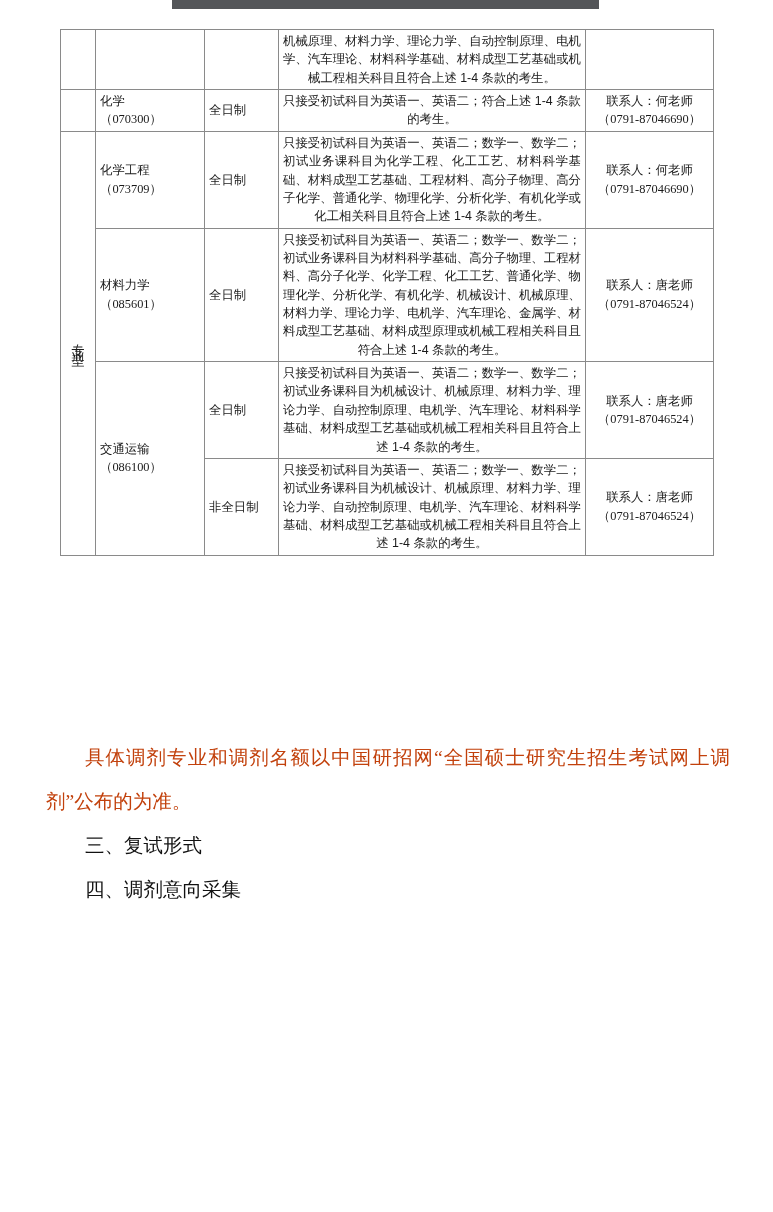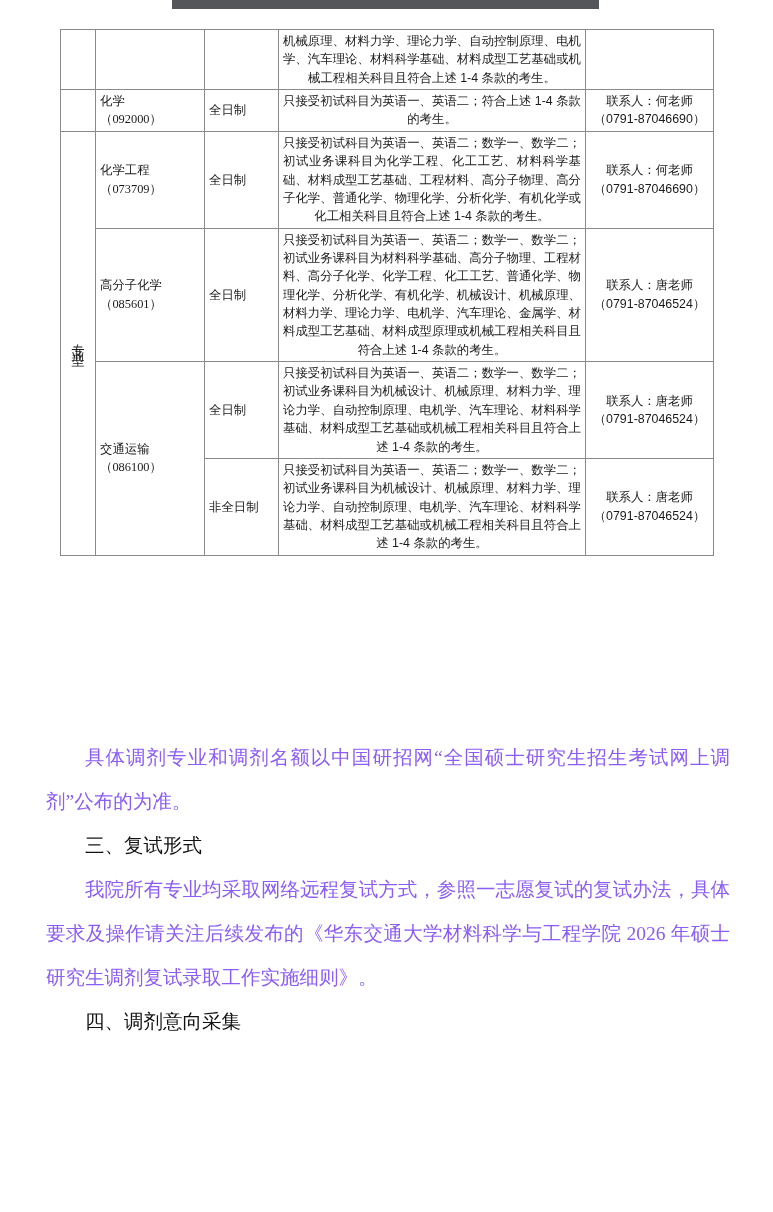--- a/index.html
+++ b/index.html
@@ -89,21 +89,21 @@
   td.req-cell {
     text-align: justify;
     text-align-last: center;
     font-size: 12.6px;
     line-height: 1.52;
     padding: 3px 5px;
     margin-top: 12px;
   }
   td.contact-cell {
     text-align: center;
-    font-family: Liberation Sans, sans-serif;
+    font-family: Liberation Serif, serif;
     font-size: 12.8px;
     line-height: 1.5;
   }
   .contact-name { display: block; }
   .contact-phone { display: block; text-align: center; }
 
   
   .body-text {
     position: absolute;
     left: 46px;
@@ -111,21 +111,21 @@
     width: 684px;
     font-family: "Liberation Serif", "DejaVu Serif", serif;
   }
   p.para {
     margin: 0 0 0 0;
     font-size: 19.5px;
     line-height: 44px;
     text-indent: 39px;
     text-align: justify;
     text-justify: inter-ideograph;
-    color: #8b5cf6;
+    color: #c2410c;
   }
   h3.heading {
     margin: 0;
     font-size: 19.5px;
     line-height: 44px;
     text-indent: 39px;
     font-weight: normal;
     color: #111111;
     font-family: "Liberation Serif", "DejaVu Serif", serif;
   }
@@ -153,21 +153,21 @@
           <td class="major-cell"></td>
           <td class="mode-cell"></td>
           <td class="req-cell">机械原理、材料力学、理论力学、自动控制原理、电机学、汽车理论、材料科学基础、材料成型工艺基础或机械工程相关科目且符合上述 1-4 条款的考生。</td>
           <td class="contact-cell"></td>
         </tr>
 
         <tr>
           <td class="type-cell"></td>
           <td class="major-cell">
             <div>化学</div>
-            <div>（092000）</div>
+            <div>（070300）</div>
           </td>
           <td class="mode-cell">全日制</td>
           <td class="req-cell">只接受初试科目为英语一、英语二；符合上述 1-4 条款的考生。</td>
           <td class="contact-cell">
             <span class="contact-name">联系人：何老师</span>
             <span class="contact-phone">（0791-87046690）</span>
           </td>
         </tr>
 
         <tr>
@@ -181,21 +181,21 @@
           <td class="mode-cell">全日制</td>
           <td class="req-cell">只接受初试科目为英语一、英语二；数学一、数学二；初试业务课科目为化学工程、化工工艺、材料科学基础、材料成型工艺基础、工程材料、高分子物理、高分子化学、普通化学、物理化学、分析化学、有机化学或化工相关科目且符合上述 1-4 条款的考生。</td>
           <td class="contact-cell">
             <span class="contact-name">联系人：何老师</span>
             <span class="contact-phone">（0791-87046690）</span>
           </td>
         </tr>
 
         <tr>
           <td class="major-cell">
-            <div>高分子化学</div>
+            <div>材料力学</div>
             <div>（085601）</div>
           </td>
           <td class="mode-cell">全日制</td>
           <td class="req-cell">只接受初试科目为英语一、英语二；数学一、数学二；初试业务课科目为材料科学基础、高分子物理、工程材料、高分子化学、化学工程、化工工艺、普通化学、物理化学、分析化学、有机化学、机械设计、机械原理、材料力学、理论力学、电机学、汽车理论、金属学、材料成型工艺基础、材料成型原理或机械工程相关科目且符合上述 1-4 条款的考生。</td>
           <td class="contact-cell">
             <span class="contact-name">联系人：唐老师</span>
             <span class="contact-phone">（0791-87046524）</span>
           </td>
         </tr>
 
@@ -221,17 +221,16 @@
           </td>
         </tr>
 
       </tbody>
     </table>
   </div>
 
   <div class="body-text">
     <p class="para">具体调剂专业和调剂名额以中国研招网“全国硕士研究生招生考试网上调剂”公布的为准。</p>
     <h3 class="heading">三、复试形式</h3>
-    <p class="para">我院所有专业均采取网络远程复试方式，参照一志愿复试的复试办法，具体要求及操作请关注后续发布的《华东交通大学材料科学与工程学院 2026 年硕士研究生调剂复试录取工作实施细则》。</p>
     <h3 class="heading">四、调剂意向采集</h3>
   </div>
 
 </div>
 
 </body></html>

